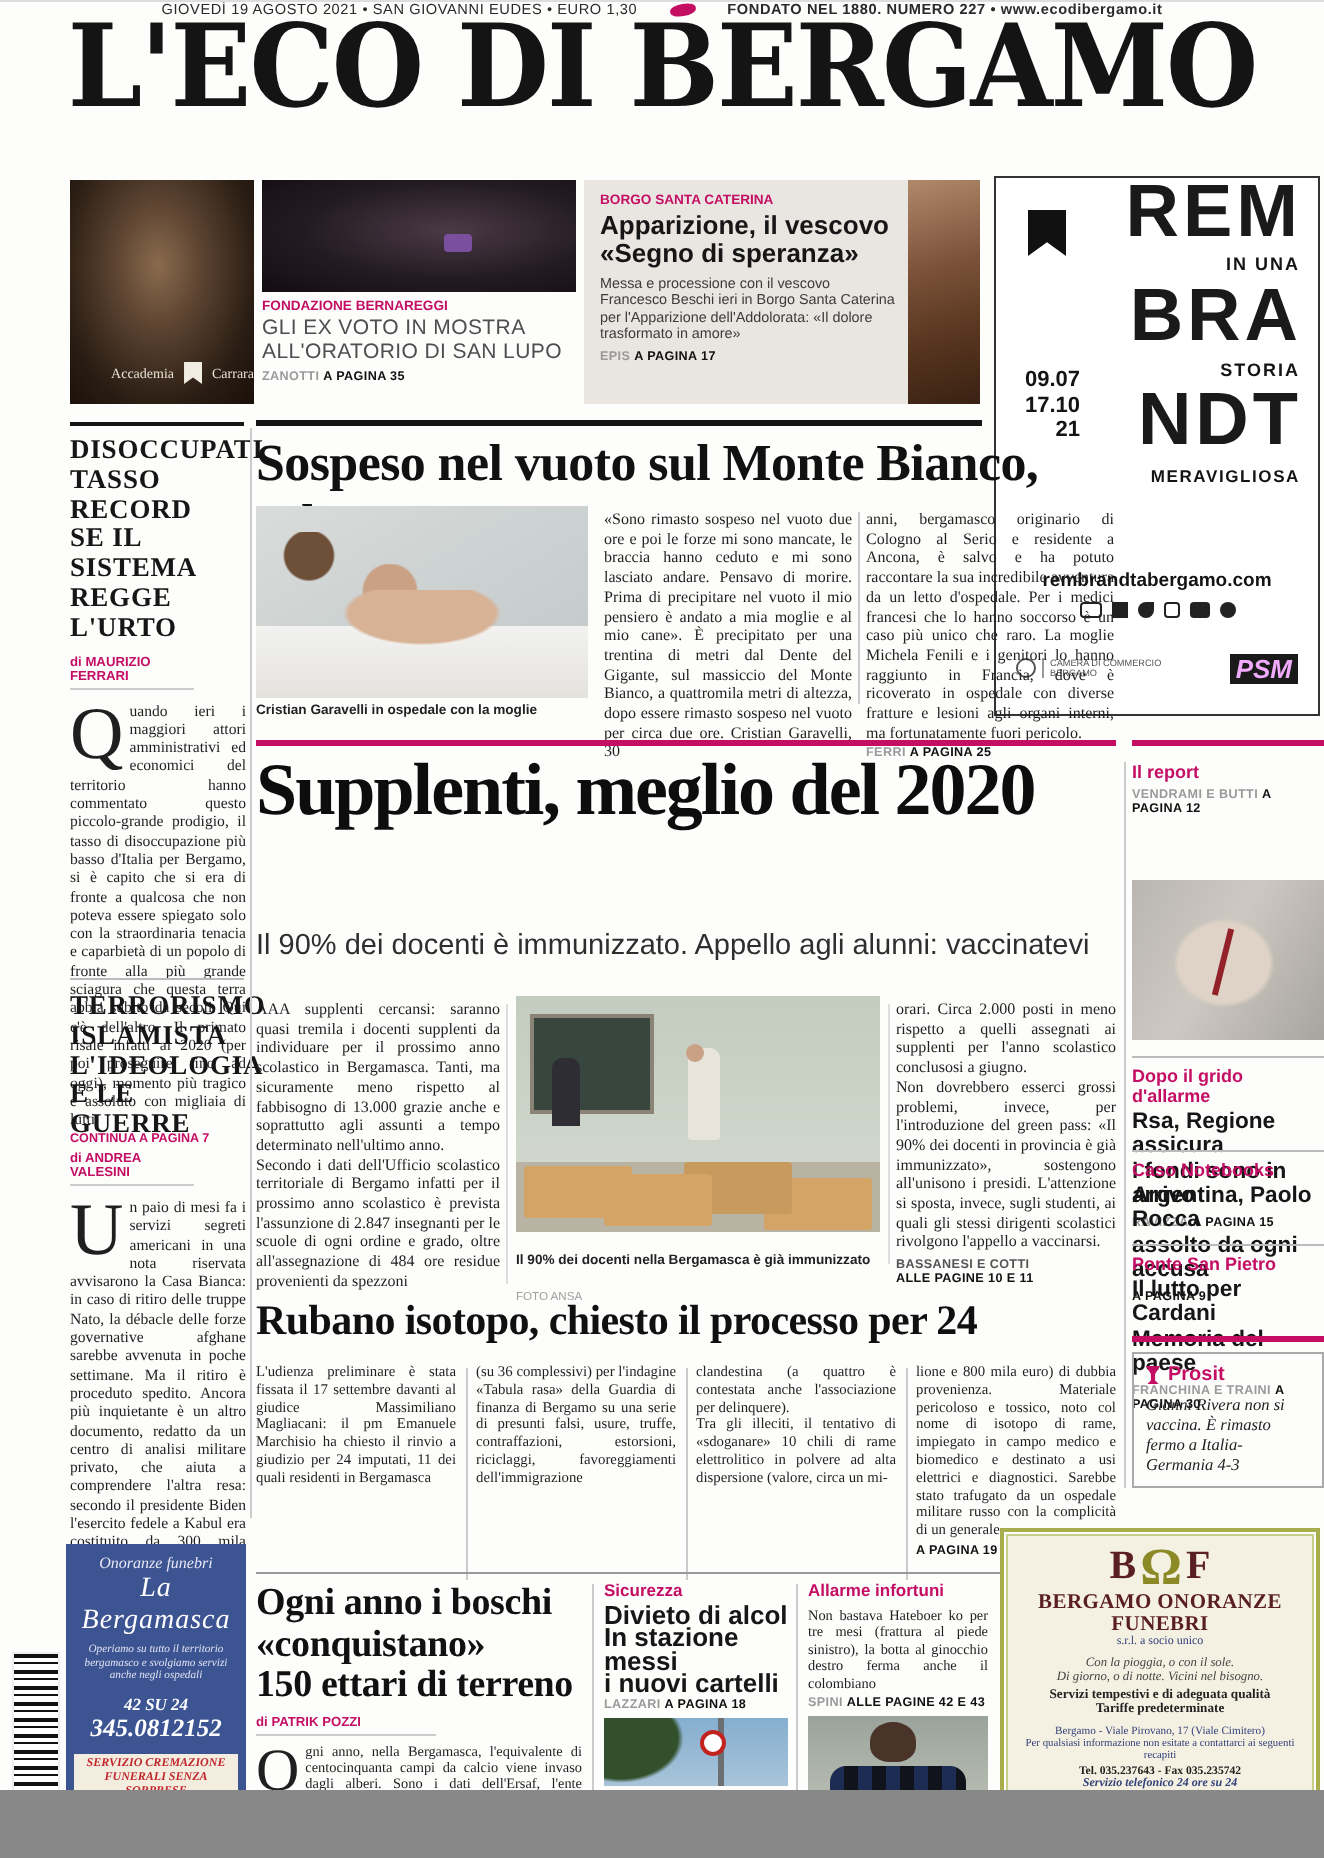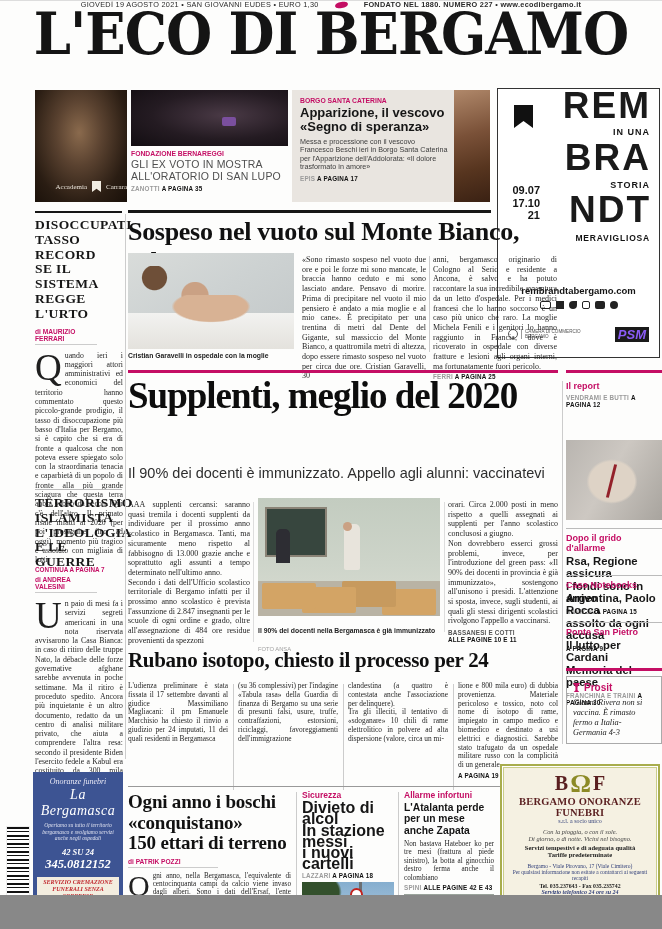--- a/index.html
+++ b/index.html
@@ -103,21 +103,21 @@
       <span style="width:8px;height:8px;background:#222;border-radius:50%;"></span>
     </div>
     <div class="abs" style="left:10px;top:232px;width:141px;height:26px;display:flex;justify-content:space-between;align-items:center;">
       <div style="display:flex;align-items:center;gap:3px;">
         <span style="width:10px;height:10px;border:1px solid #555;border-radius:50%;display:inline-block;"></span>
         <span class="sans" style="font-size:4.6px;color:#555;line-height:5.2px;display:inline-block;border-left:1px solid #999;padding-left:3px;">
           <span>CAMERA DI COMMERCIO</span><br>
           <span>BERGAMO</span>
         </span>
       </div>
-      <div class="sans" style="font-weight:900;font-style:italic;font-size:13px;background:#1a1a1a;color:#8b5cf6;padding:0 3px;text-align:right;">PSM</div>
+      <div class="sans" style="font-weight:900;font-style:italic;font-size:13px;background:#1a1a1a;color:#f0abfc;padding:0 3px;text-align:right;">PSM</div>
     </div>
   </div>
 
   <div class="abs hr-dark" style="left:35px;top:211px;width:87px;height:1.5px;"></div>
   <div class="abs" style="left:35px;top:218px;width:88px;">
     <div class="optitle pre">DISOCCUPATI
 TASSO RECORD
 SE IL SISTEMA
 REGGE L'URTO</div>
     <div class="opbyline" style="margin-top:6px;border-bottom:1px solid #ccc;padding-bottom:2px;width:70%;">di MAURIZIO FERRARI</div>
@@ -270,41 +270,38 @@
     <div class="opbyline" style="margin-top:4px;border-bottom:1px solid #ccc;padding-bottom:2px;width:55%;">di PATRIK POZZI</div>
     <div class="bodytxt" style="margin-top:4px;font-size:7.2px;line-height:8.4px;">
       <span class="dropcap" style="font-size:30px;line-height:24px;">O</span><span>gni anno, nella Bergamasca, l'equivalente di centocinquanta campi da calcio viene invaso dagli alberi. Sono i dati dell'Ersaf, l'ente forestale, che ha fornito le ultime stime disponibili dell'impatto della superficie boschiva in Lombardia. La Bergamasca è uno dei territori con più boschi: occupano il 41% della superficie totale. L'avanzata non è dovuta a una politica ambientale, ma al progressivo abbandono delle aree rurali.</span>
     </div>
 
   </div>
   <div class="abs vr" style="left:296px;top:792px;height:132px;"></div>
 
   <div class="abs" style="left:302px;top:790px;width:92px;">
     <div class="kicker" style="font-size:8.5px;">Sicurezza</div>
-    <div class="brieftitle pre" style="font-size:16px;line-height:11.3px;margin-top:2px;">Divieto di alcol
+    <div class="brieftitle pre" style="font-size:13px;line-height:11.3px;margin-top:2px;">Divieto di alcol
 In stazione messi
 i nuovi cartelli</div>
     <div class="refline" style="margin-top:2px;">
       <span class="refname">LAZZARI</span>
       <span class="refpage">A PAGINA 18</span>
     </div>
     <div class="photo" style="width:92px;height:34px;margin-top:3px;background:linear-gradient(#85aecf 0%,#a8c4da 100%);position:relative;">
       <div class="abs" style="left:0;top:0;width:46%;height:100%;background:radial-gradient(ellipse at 20% 30%,#33502c 0 60%,transparent 66%);"></div>
       <div class="abs" style="left:62%;top:0;width:3px;height:100%;background:#6b6f72;"></div>
       <div class="abs" style="left:52%;top:18%;width:13px;height:13px;background:#fff;border:2px solid #c2231f;border-radius:50%;"></div>
     </div>
 
   </div>
   <div class="abs vr" style="left:398px;top:792px;height:132px;"></div>
 
   <div class="abs" style="left:404px;top:790px;width:90px;">
     <div class="kicker" style="font-size:8.5px;">Allarme infortuni</div>
-    <div class="brieftitle pre" style="font-size:10.3px;line-height:11.3px;margin-top:2px;">L'Atalanta perde
-per un mese
-anche Zapata</div>
     <div class="bodytxt" style="font-size:7.2px;line-height:8.4px;margin-top:4px;">Non bastava Hateboer ko per tre mesi (frattura al piede sinistro), la botta al ginocchio destro ferma anche il colombiano</div>
     <div class="refline" style="margin-top:2px;">
       <span class="refname">SPINI</span>
       <span class="refpage">ALLE PAGINE 42 E 43</span>
     </div>
     <div class="photo" style="width:90px;height:42px;margin-top:3px;background:linear-gradient(#9aa39b,#b8bdb2);position:relative;">
       <div class="abs" style="left:34%;top:8%;width:26%;height:46%;background:#4a3328;border-radius:50% 50% 42% 42%;"></div>
       <div class="abs" style="left:12%;bottom:0;width:76%;height:40%;background:repeating-linear-gradient(90deg,#1c2c52 0 7px,#10131c 7px 14px);border-radius:8px 8px 0 0;"></div>
     </div>
 

